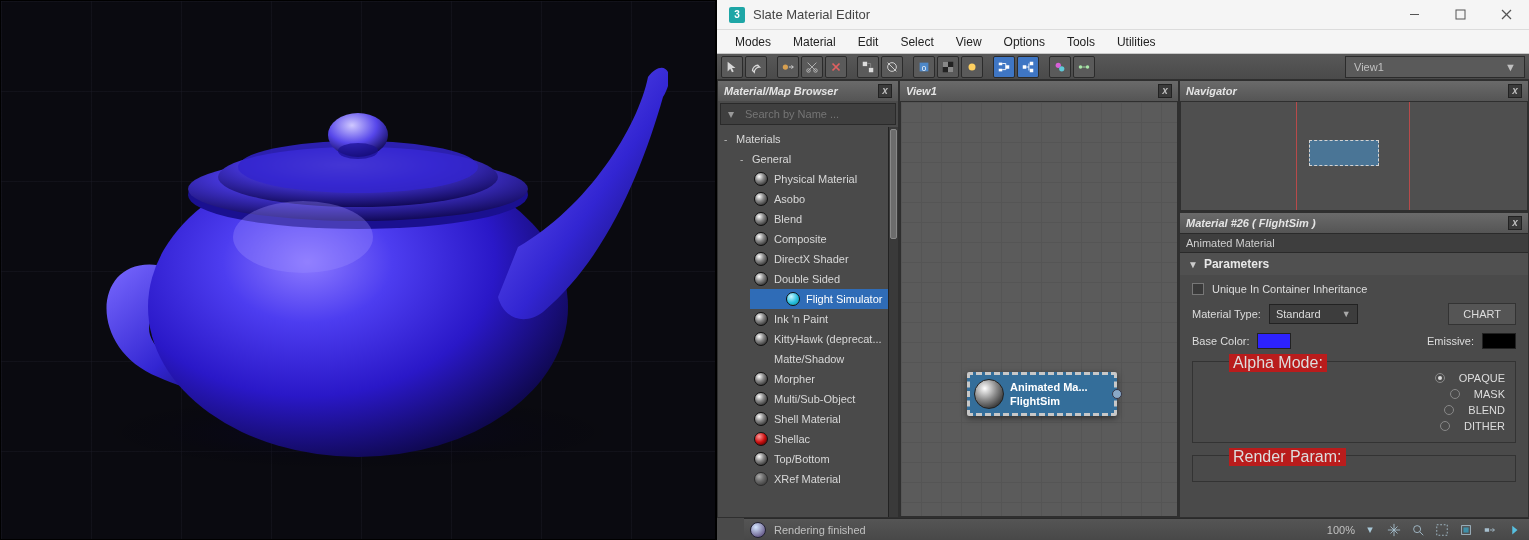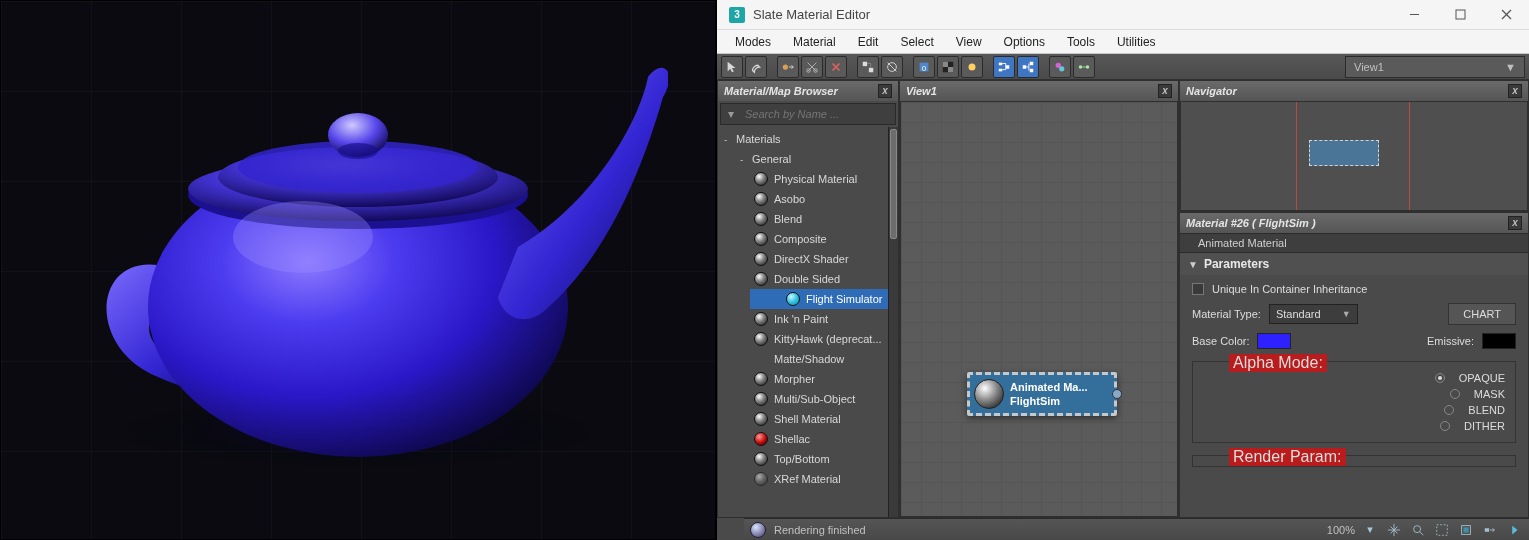--- a/index.html
+++ b/index.html
@@ -42,21 +42,21 @@
 .panes { flex:1; display:flex; min-height:0; }
 
 
 .panel { display:flex; flex-direction:column; background:#4a4a4a; border:1px solid #2f2f2f; }
 .panel-header { height:20px; background:linear-gradient(#6a6a6a,#555); display:flex; align-items:center; padding:0 6px; font-weight:bold; font-size:11px; color:#e4e4e4; font-style:italic;}
 .panel-header .close-x { margin-left:auto; width:14px; height:14px; background:#3a3a3a; color:#bbb; text-align:center; line-height:12px; font-size:10px; border:1px solid #222;}
 
 .browser { width:182px; }
 .search-row { display:flex; align-items:center; height:22px; background:#3f3f3f; border:1px solid #2a2a2a; margin:2px; }
 .search-row .arrow { width:20px; text-align:center; color:#999; }
-.search-row input { flex:1; background:transparent; border:none; color:#999; font-size:11px; font-style:italic; outline:none; padding:0 4px; }
+.search-row input { flex:1; background:transparent; border:none; color:#999; font-size:11px; outline:none; padding:0 4px; }
 .tree { flex:1; overflow:auto; background:#4a4a4a; padding:2px 0; position:relative;}
 .tree-scroll { position:absolute; right:0; top:0; bottom:0; width:10px; background:#3a3a3a; border-left:1px solid #222;}
 .tree-thumb { position:absolute; left:1px; right:1px; top:2px; height:110px; background:#6c6c6c; border:1px solid #888; border-radius:2px;}
 .tree-row { display:flex; align-items:center; height:20px; padding-left:6px; font-size:11px; color:#d8d8d8; cursor:default; white-space:nowrap; overflow:hidden;}
 .tree-row.sub1 { padding-left:22px; }
 .tree-row.sub2 { padding-left:36px; }
 .tree-row.selected { background:#2f6cb7; color:#fff;margin-left:32px; }
 .sphere { width:14px; height:14px; border-radius:50%; margin-right:6px; flex-shrink:0; background:radial-gradient(circle at 35% 30%, #fff, #888 40%, #222 90%); border:1px solid #111;}
 .sphere.red { background:radial-gradient(circle at 35% 30%, #ff9a9a, #cc1010 50%, #300 95%); }
 .sphere.cyan { background:radial-gradient(circle at 35% 30%, #c8f6ff, #26bde0 55%, #063 150%); }
@@ -71,21 +71,21 @@
 .node .thumb { width:30px; height:30px; border-radius:50%; background:radial-gradient(circle at 35% 30%, #fff, #888 45%, #111 95%); border:1px solid #222;}
 .node .txt { display:flex; flex-direction:column; font-size:11px; font-weight:bold; color:#fff; line-height:1.3; overflow:hidden;}
 .node-port { position:absolute; right:-8px; top:50%; width:10px;height:10px;background:#89a8c6;border:1px solid #334; border-radius:50%; transform:translateY(-50%);}
 
 
 .rightcol { width:350px; display:flex; flex-direction:column; }
 .nav-body { height:110px; background:#4f4f4f; border:1px solid #2f2f2f; position:relative;}
 .nav-body .vline { position:absolute; top:0; bottom:0; width:1px; background:#b84a4a;}
 .nav-body .vline.l { left:115px; } .nav-body .vline.r { left:228px; }
 .nav-rect { position:absolute; left:128px; top:38px; width:70px; height:26px; background:#4a7596; border:1px dashed #d4d4d4;}
-.sub-header { height:20px; background:#3e3e3e; display:flex; align-items:center; padding:0 18px; font-size:11px; color:#cfcfcf; border-top:1px solid #2a2a2a; border-bottom:1px solid #2a2a2a;}
+.sub-header { height:20px; background:#3e3e3e; display:flex; align-items:center; padding:0 6px; font-size:11px; color:#cfcfcf; border-top:1px solid #2a2a2a; border-bottom:1px solid #2a2a2a;}
 .rollout { height:22px; background:#505050; display:flex; align-items:center; padding:0 8px; font-weight:bold; font-size:12px; color:#e8e8e8;}
 .rollout .tri { margin-right:6px; font-size:10px; color:#ccc;}
 .param-body { padding:8px 12px; font-size:11px; color:#ddd; display:flex; flex-direction:column; gap:8px;}
 .row { display:flex; align-items:center; gap:8px; }
 .checkbox-sq { width:12px; height:12px; border:1px solid #777; background:#3a3a3a;}
 .select { height:20px; background:#3d3d3d; border:1px solid #222; padding:0 6px; display:flex; align-items:center; flex:1; max-width:150px; font-size:11px;}
 .select .tri-d { margin-left:auto; color:#aaa; font-size:9px;}
 .btn { height:22px; padding:0 14px; background:#555; border:1px solid #333; display:flex; align-items:center; font-size:11px;}
 .swatch { width:34px; height:16px; border:1px solid #222;}
 .group { border:1px solid #333; padding:8px 10px 8px 10px; position:relative; margin-top:4px;}
@@ -467,21 +467,21 @@
                   <span class="radio"></span>
                   <span>BLEND</span>
                 </div>
                 <div class="radio-row">
                   <span class="radio"></span>
                   <span>DITHER</span>
                 </div>
               </div>
           </div>
 
-          <div class="group" style="padding-bottom:2px;">
+          <div class="group" style="padding-bottom:17px;">
             <div class="legend">Render Param:</div>
           </div>
         </div>
       </div>
     </div>
   </div>
 
   <div class="statusbar">
     <div class="status-ico"></div>
     <span>Rendering finished</span>

